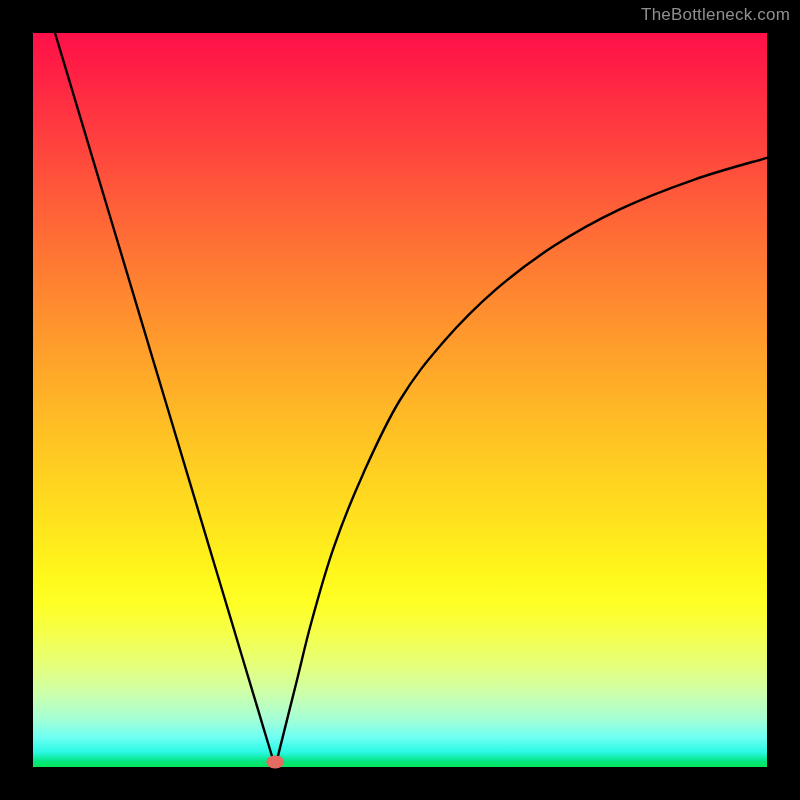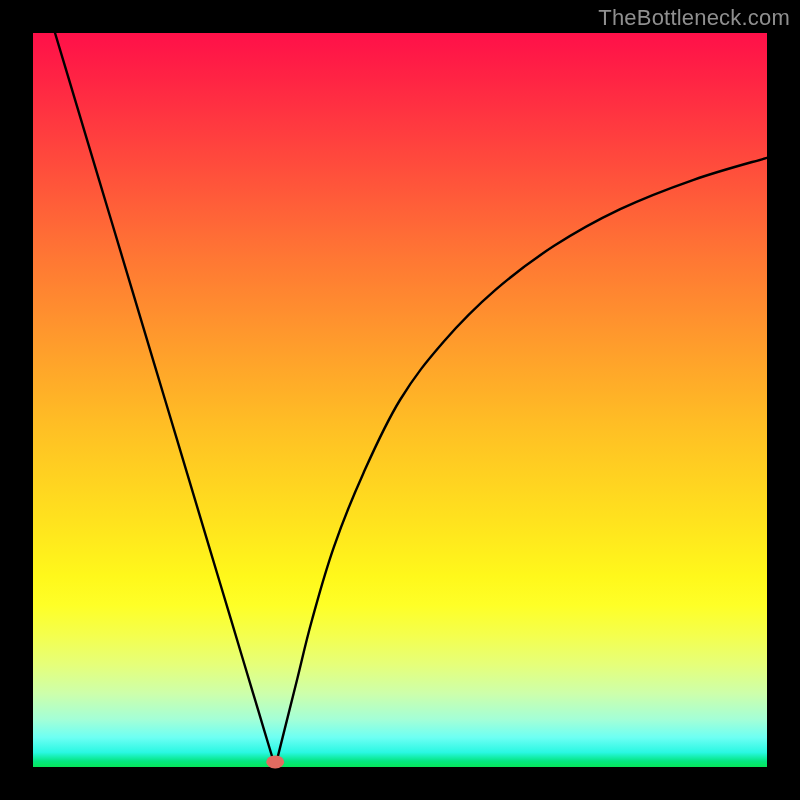--- a/index.html
+++ b/index.html
@@ -52,21 +52,21 @@
     position: absolute;
     transform: translate(-50%, -50%);
     border-radius: 50%;
     background: #e36b61;
   }
   .watermark {
     position: absolute;
     top: 5px;
     right: 10px;
     color: #8f8f8f;
-    font-size: 22px;
+    font-size: 17px;
     font-weight: 500;
     letter-spacing: 0.2px;
     margin-left: 44px;
   }
 </style>
 </head>
 <body>
 
 <div class="frame">
   <div class="plot">

